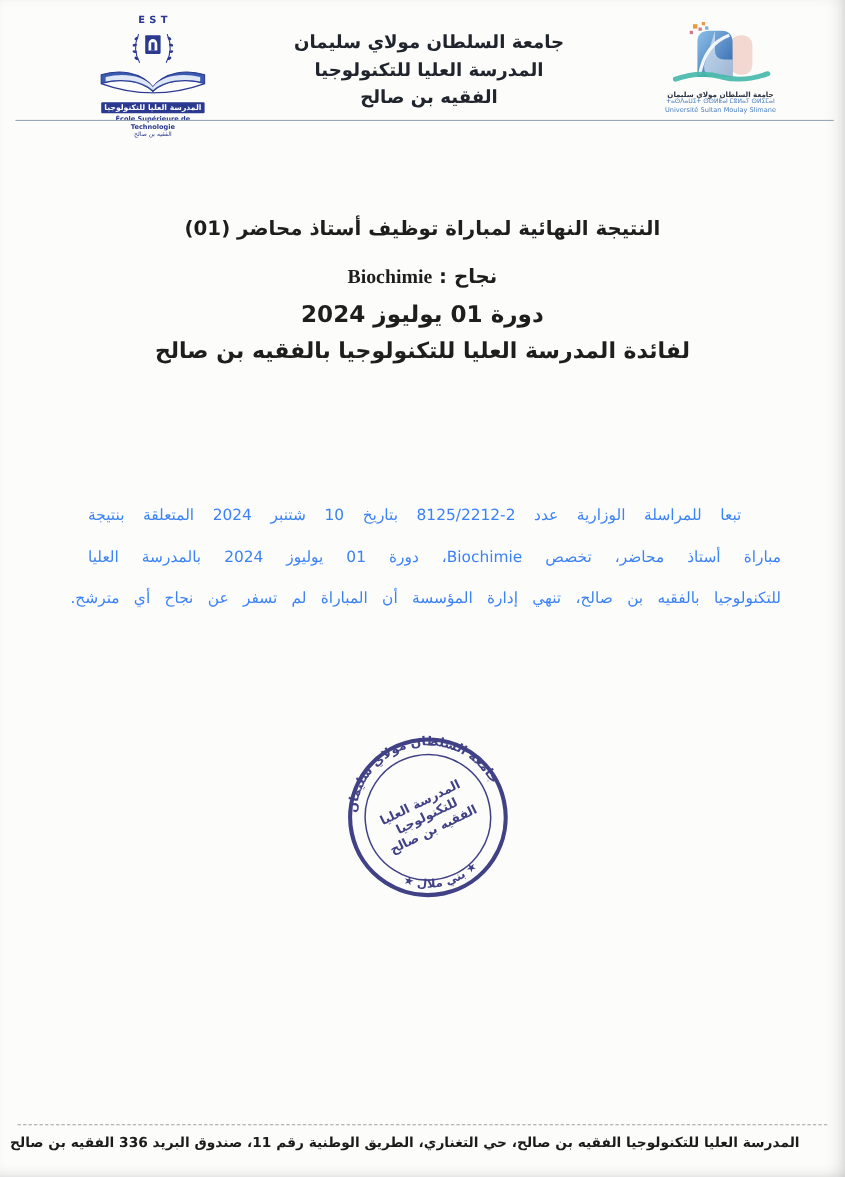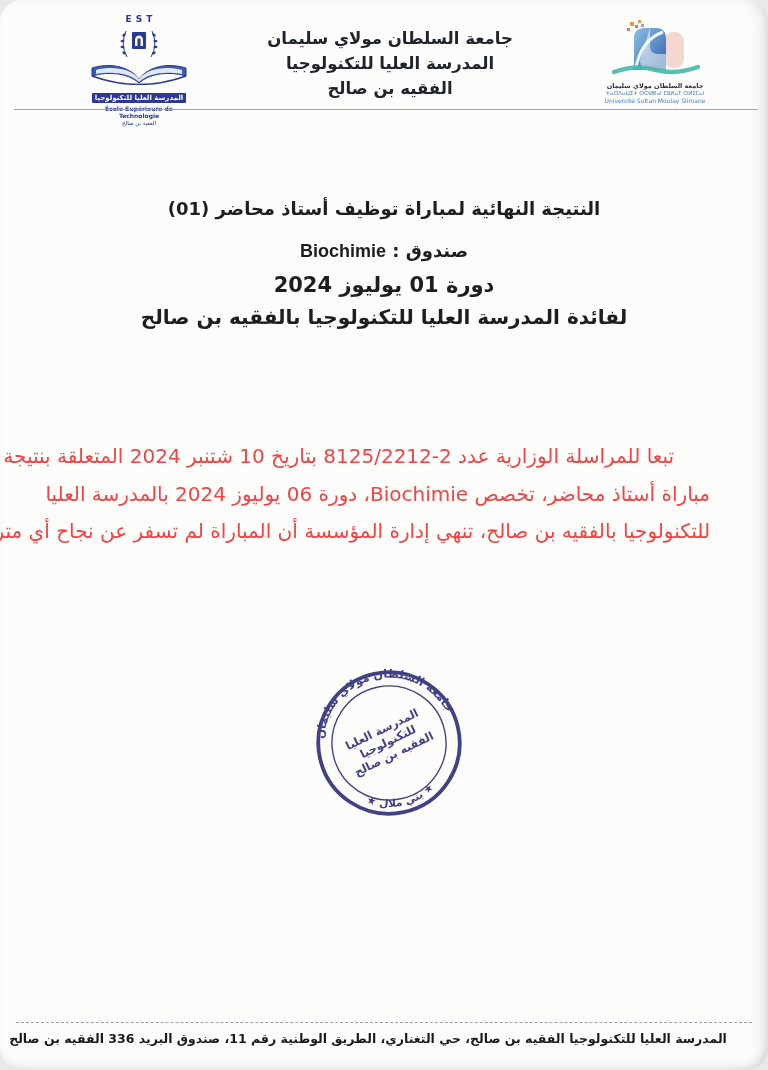--- a/index.html
+++ b/index.html
@@ -6,21 +6,20 @@
   #page{
     position:relative;
     width:768px;height:1070px;
     margin:0 auto;
     background:#fcfcfa;
     overflow:hidden;
     font-family:"DejaVu Sans","Liberation Sans",sans-serif;
     color:#1e1e1e;
     box-shadow:inset -10px 0 18px -12px rgba(70,70,80,.35),
                inset 0 -8px 14px -10px rgba(70,70,80,.22);
-    border-radius:22px;
   }
   
   .est-logo{position:absolute;left:84px;top:14px;width:110px;text-align:center;}
   .est-acronym{font-size:9px;font-weight:bold;letter-spacing:4px;color:#2b3990;padding-left:4px;}
   .est-emblem{display:block;margin:1px auto 0;}
   .est-book{display:block;margin:-2px auto 0;}
   .est-banner{display:inline-block;background:#2b3990;color:#fff;font-size:7px;font-weight:bold;
     padding:1px 3px;border-radius:1px;direction:rtl;line-height:1.2;margin-top:-1px;}
   .est-fr{font-size:6px;font-weight:bold;color:#2b3990;margin-top:1px;}
   .est-city{font-size:5.5px;color:#2b3990;direction:rtl;margin-top:1px;}
@@ -32,27 +31,27 @@
   .usms-cap-ar{font-size:6.5px;font-weight:bold;color:#2f3340;direction:rtl;line-height:8px;}
   .usms-cap-tif{font-size:5.5px;color:#4a7fc0;line-height:7px;}
   .usms-cap-fr{font-size:6px;color:#4a7fc0;line-height:8px;}
 
   .hdr-rule{position:absolute;left:14px;top:109px;width:744px;height:1px;background:#97a8bc;}
 
   
   .title-block{position:absolute;left:0;top:196px;width:768px;text-align:center;direction:rtl;}
   .t1{font-size:18px;font-weight:bold;line-height:26px;}
   .t2{font-size:18px;font-weight:bold;line-height:26px;margin-top:16px;}
-  .t2 .latin{font-family:Liberation Sans, sans-serif;text-align:center;}
+  .t2 .latin{font-family:Liberation Serif, serif;text-align:center;}
   .t3{font-size:21px;font-weight:bold;line-height:26px;margin-top:8px;}
   .t4{font-size:20px;font-weight:bold;line-height:26px;margin-top:6px;}
 
   
-  .body-par{position:absolute;left:64px;top:438px;width:646px;direction:rtl;
-    font-size:20px;line-height:37.5px;color:#ef4444;}
+  .body-par{position:absolute;left:64px;top:451px;width:646px;direction:rtl;
+    font-size:14px;line-height:37.5px;color:#3b82f6;}
   .body-line{text-align:justify;text-align-last:justify;white-space:nowrap;}
   .body-line.indent{padding-right:36px;}
   .body-line.narrow{padding-left:16px;}
 
   
   .stamp{position:absolute;left:313px;top:667px;width:152px;height:152px;opacity:.92;}
   .stamp svg{display:block;}
 
   
   .footer-rule{position:absolute;left:16px;top:1022px;width:736px;border-top:1.5px dashed #9aa0a8;}
@@ -128,28 +127,28 @@
     </svg>
     <div class="usms-cap-ar">جامعة السلطان مولاي سليمان</div>
     <div class="usms-cap-tif">ⵜⴰⵙⴷⴰⵡⵉⵜ ⵙⵙⵍⵟⴰⵏ ⵎⵓⵍⴰⵢ ⵙⵍⵉⵎⴰⵏ</div>
     <div class="usms-cap-fr">Université Sultan Moulay Slimane</div>
   </div>
 
   <div class="hdr-rule"></div>
 
   <div class="title-block">
     <div class="t1">النتيجة النهائية لمباراة توظيف أستاذ محاضر (01)</div>
-    <div class="t2"><span>صندوق :</span> <span class="latin">Biochimie</span></div>
+    <div class="t2"><span>نجاح :</span> <span class="latin">Biochimie</span></div>
     <div class="t3">دورة 01 يوليوز 2024</div>
     <div class="t4">لفائدة المدرسة العليا للتكنولوجيا بالفقيه بن صالح</div>
   </div>
 
   <div class="body-par">
     <div class="body-line indent narrow">تبعا للمراسلة الوزارية عدد 2-8125/2212 بتاريخ 10 شتنبر 2024 المتعلقة بنتيجة</div>
-    <div class="body-line narrow">مباراة أستاذ محاضر، تخصص Biochimie، دورة 06 يوليوز 2024 بالمدرسة العليا</div>
+    <div class="body-line narrow">مباراة أستاذ محاضر، تخصص Biochimie، دورة 01 يوليوز 2024 بالمدرسة العليا</div>
     <div class="body-line">للتكنولوجيا بالفقيه بن صالح، تنهي إدارة المؤسسة أن المباراة لم تسفر عن نجاح أي مترشح.</div>
   </div>
 
   <div class="stamp">
     <svg width="152" height="152" viewBox="0 0 200 200">
       <defs>
         <path id="arcTop" d="M 14 100 A 86 86 0 1 1 186 100" fill="none"></path>
         <path id="arcBot" d="M 40.6 159.4 A 84 84 0 0 0 159.4 159.4" fill="none"></path>
       </defs>
       <g transform="rotate(-12 100 100)" fill="#32327d" font-weight="bold" font-family="&quot;DejaVu Sans&quot;, sans-serif">

